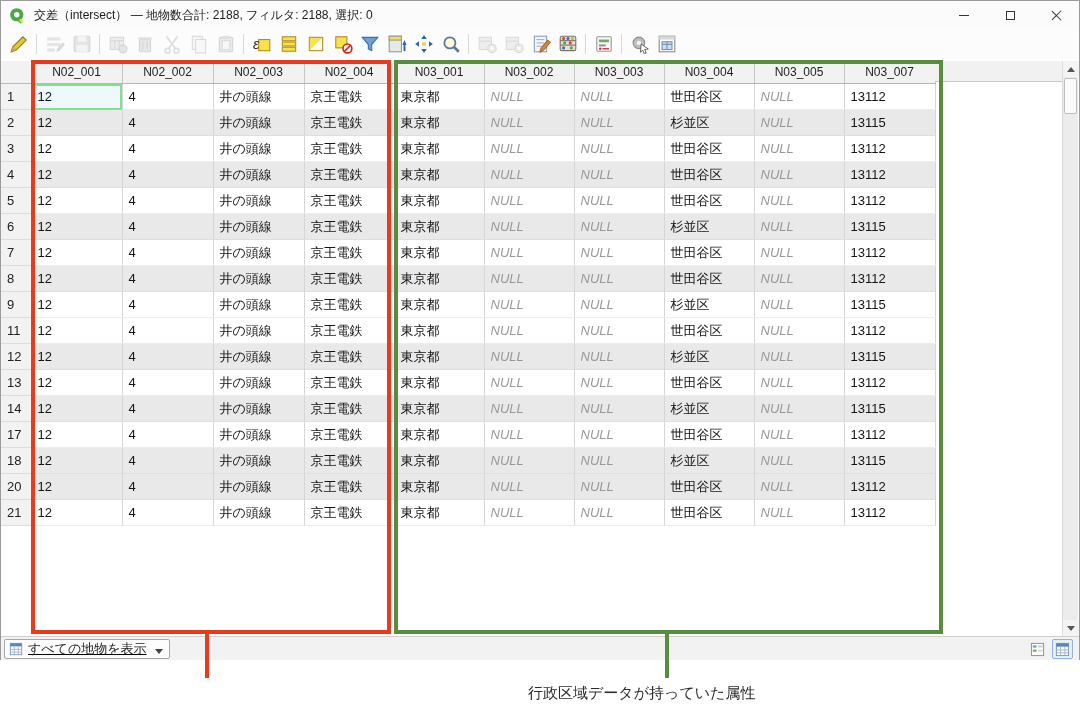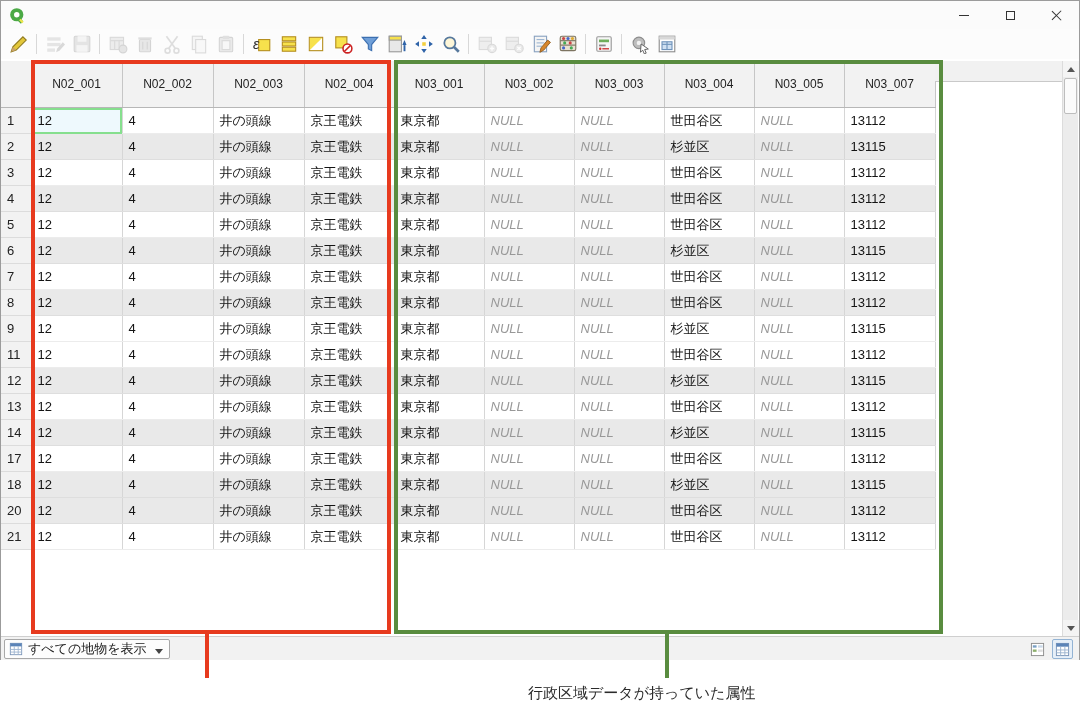--- a/index.html
+++ b/index.html
@@ -25,21 +25,21 @@
   .tbtn{width:27px;height:27px;display:flex;align-items:center;justify-content:center;border-radius:3px;flex:0 0 auto;}
   .tbtn svg{width:20px;height:20px;}
   .tbtn.disabled{opacity:.35;filter:grayscale(.8);}
   .tsep{width:1px;height:20px;background:#d8d8d8;margin:0 4px;flex:0 0 auto;}
   .ticon{display:flex;}
 
   
   .table-area{position:absolute;left:0;top:58px;width:1078px;height:577px;background:#fff;overflow:hidden;}
   table.attr{border-collapse:collapse;table-layout:fixed;position:absolute;left:0;top:2px;width:934px;}
   table.attr th,table.attr td{padding:0 0 0 6px;overflow:hidden;white-space:nowrap;}
-  table.attr thead th{height:21px;background:#f2f2f2;border-right:1px solid #c6c6c6;border-bottom:1px solid #b7b7b7;font-weight:normal;font-size:12px;color:#222;text-align:center;padding:16px;}
+  table.attr thead th{height:21px;background:#f2f2f2;border-right:1px solid #c6c6c6;border-bottom:1px solid #b7b7b7;font-weight:normal;font-size:12px;color:#222;text-align:center;padding:4px;}
   table.attr td{height:26px;font-size:13px;color:#141414;border-right:1px solid #d6d6d6;border-bottom:1px solid #ececec;background:#fff;}
   table.attr tr.alt td{background:#e9e9e9;border-bottom:1px solid #dedede;}
   table.attr td.null{color:#989898;font-style:italic;}
   table.attr th.rownum{height:26px;background:#f2f2f2;border-right:1px solid #c6c6c6;border-bottom:1px solid #dcdcdc;font-weight:normal;font-size:13px;color:#222;text-align:left;}
   table.attr td.current-cell{background:#eef9fd;outline:2px solid #86df8e;outline-offset:-2px;}
   .header-filler{position:absolute;left:934px;top:2px;right:17px;height:21px;background:#f1f1f1;border-bottom:1px solid #c9c9c9;}
 
   
   .vscroll{position:absolute;right:1px;top:2px;width:16px;height:575px;background:#ececec;border-left:1px solid #dcdcdc;}
   .vs-up,.vs-down{position:absolute;left:0;width:16px;height:16px;background:#f4f4f4;display:flex;align-items:center;justify-content:center;}
@@ -53,21 +53,21 @@
   .red-box{position:absolute;left:30px;top:59px;width:360px;height:574px;border:4px solid #e73a1e;pointer-events:none;}
   .green-box{position:absolute;left:393px;top:59px;width:549px;height:574px;border:4px solid #598c3f;pointer-events:none;}
   .red-line{position:absolute;left:205px;top:633px;width:4px;height:45px;background:#e73a1e;}
   .green-line{position:absolute;left:665px;top:633px;width:4px;height:45px;background:#598c3f;}
   .anno-label{position:absolute;top:684px;font-size:15px;color:#2b2b2b;white-space:nowrap;}
   .anno-red{left:63px;}
   .anno-green{left:528px;}
 
   
   .statusbar{position:absolute;left:0;top:635px;width:100%;height:24px;background:#f2f2f2;border-top:1px solid #cfcfcf;display:flex;align-items:center;}
-  .filter-btn{margin-left:3px;height:20px;display:flex;align-items:center;background:#fdfdfd;border:1px solid #a8a8a8;border-radius:2px;padding:0 6px 0 4px;}
+  .filter-btn{margin-left:3px;height:20px;display:flex;align-items:center;background:#fdfdfd;border:1px solid #a8a8a8;border-radius:2px;padding:0 6px 0 4px;text-decoration:underline;}
   .filter-btn svg{width:14px;height:14px;margin-right:5px;}
   .filter-btn-label{font-size:13px;color:#1b1b1b;white-space:nowrap;}
   .caret{width:0;height:0;border-left:4px solid transparent;border-right:4px solid transparent;border-top:5px solid #444;margin-left:8px;margin-top:6px;}
   .view-toggles{position:absolute;right:6px;top:2px;display:flex;gap:4px;}
   .vt-btn{width:21px;height:20px;display:flex;align-items:center;justify-content:center;border-radius:2px;}
   .vt-btn svg{width:15px;height:15px;}
   .vt-btn.active{border:1px solid #93b3d4;background:#e6eff8;}
 </style>
 </head>
 <body>
@@ -77,20 +77,21 @@
 
     <div class="titlebar">
       <span class="app-icon">
         <svg viewBox="0 0 18 18">
             <circle cx="8.2" cy="8.2" r="7" fill="#4ba946"></circle>
             <circle cx="8.2" cy="8.2" r="2.9" fill="#fff"></circle>
             <rect x="10.3" y="10.3" width="6.8" height="3.6" fill="#4ba946" transform="rotate(45 10.3 10.3)"></rect>
             <rect x="12.4" y="12.4" width="4.4" height="2.4" fill="#f0e64a" transform="rotate(45 12.4 12.4)"></rect>
           </svg>
       </span>
+      <span class="title-text">交差（intersect） — 地物数合計: 2188, フィルタ: 2188, 選択: 0</span>
       <div class="win-controls">
         <div class="win-btn">
             <span class="glyph-min"></span>
           </div>
         <div class="win-btn">
             <span class="glyph-max"></span>
           </div>
         <div class="win-btn">
             <span class="glyph-close"></span>
           </div>

